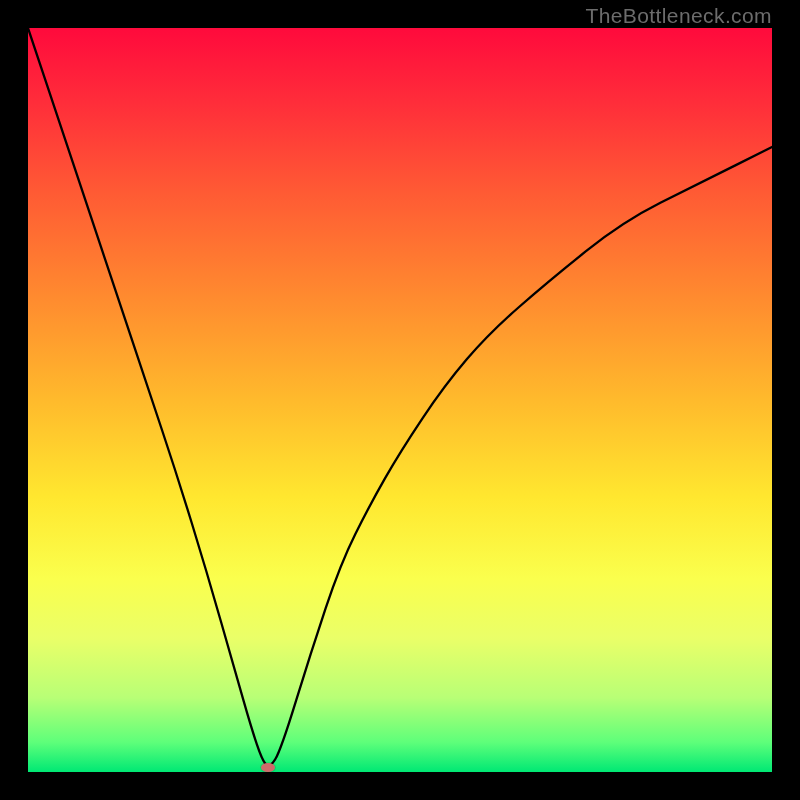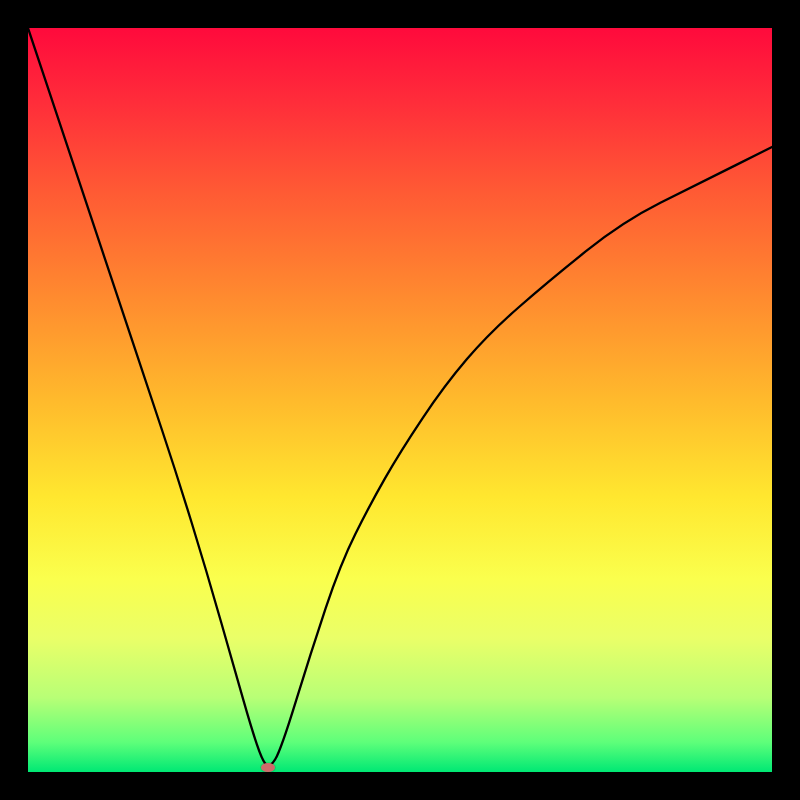--- a/index.html
+++ b/index.html
@@ -56,20 +56,21 @@
     border-radius: 50%;
     background: #cf6a6a;
     box-shadow: 0 0 0 1px rgba(0,0,0,0.1);
   }
 </style>
 </head>
 <body>
 
 <div class="frame">
 
+  <div class="watermark">TheBottleneck.com</div>
 
   <div class="plot">
     <svg class="curve" viewBox="0 0 744 744" preserveAspectRatio="none">
       <path fill="none" stroke="#000000" stroke-width="2.3" stroke-linecap="round" stroke-linejoin="round" d="M 0.00 0.00 Q 0.00 0.00 14.88 44.64 Q 29.76 89.28 44.64 133.92 Q 59.52 178.56 74.40 223.20 Q 89.28 267.84 104.16 312.48 Q 119.04 357.12 133.92 401.76 Q 148.80 446.40 163.68 494.76 Q 178.56 543.12 193.44 595.20 Q 208.32 647.28 215.76 673.32 Q 223.20 699.36 228.78 716.10 Q 234.36 732.84 238.08 736.56 Q 241.80 740.28 247.38 730.98 Q 252.96 721.68 267.84 673.32 Q 282.72 624.96 297.60 580.32 Q 312.48 535.68 327.36 505.92 Q 342.24 476.16 357.12 450.12 Q 372.00 424.08 394.32 390.60 Q 416.64 357.12 438.96 331.08 Q 461.28 305.04 491.04 279.00 Q 520.80 252.96 558.00 223.20 Q 595.20 193.44 632.40 174.84 Q 669.60 156.24 706.80 137.64 T 744.00 119.04"></path>
     </svg>
     <div class="bottom-marker" style="left: 233.312px; top: 735.28px; background: rgb(207, 106, 106);"></div>
   </div>
 
 </div>
 

